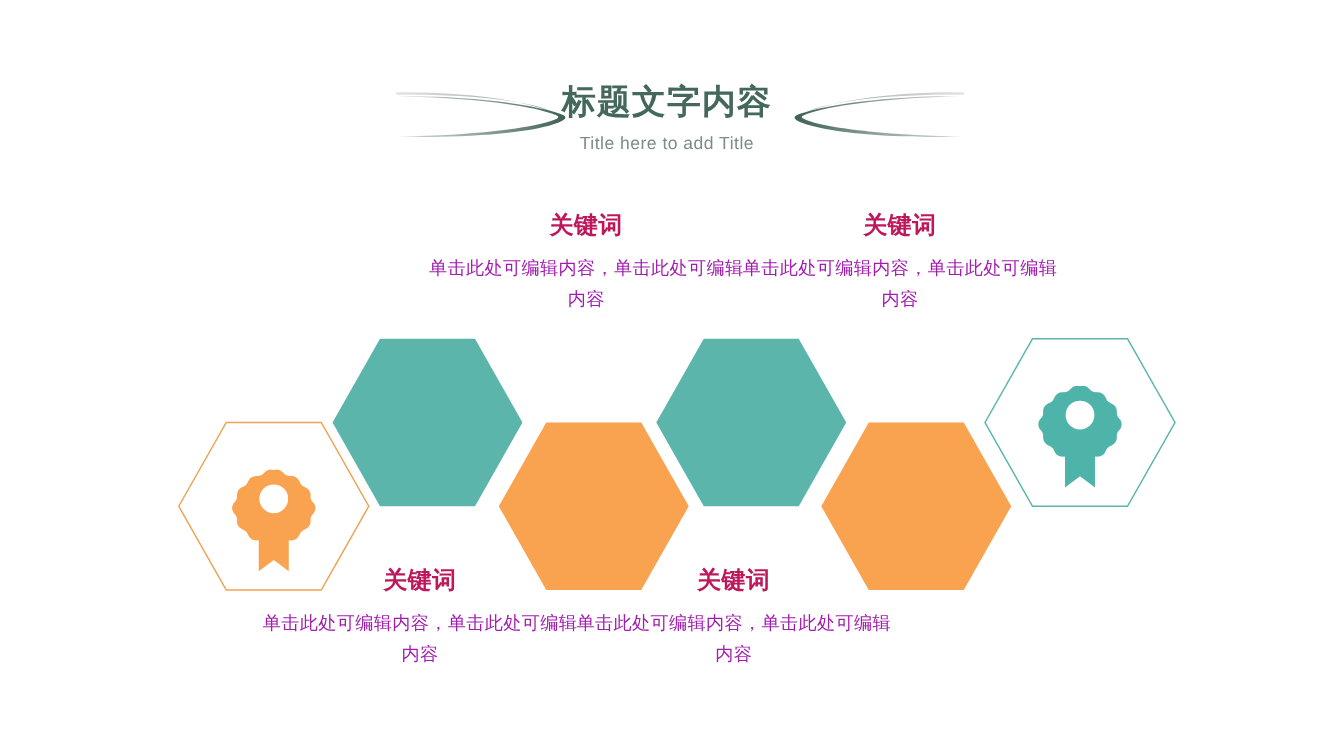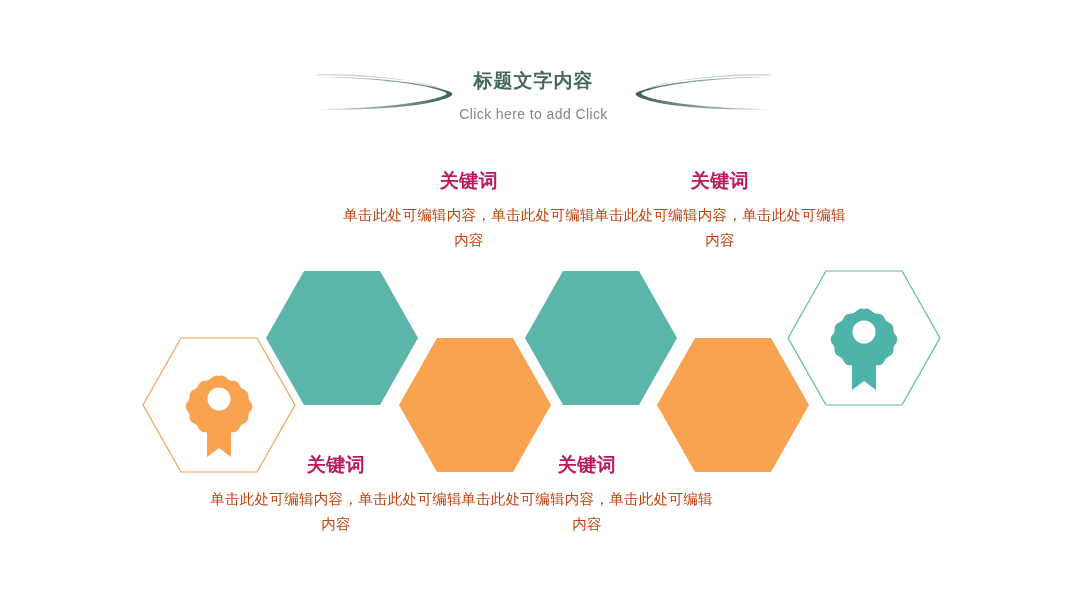--- a/index.html
+++ b/index.html
@@ -22,21 +22,21 @@
     top: 62px;
     width: 1067px;
     height: 80px;
   }
   #title-text {
     position: absolute;
     left: 0;
     top: 0;
     width: 1067px;
     text-align: center;
-    font-size: 19px;
+    font-size: 27px;
     font-weight: bold;
     color: #44685c;
     letter-spacing: 1px;
     line-height: 38px;
   }
   #subtitle-text {
     position: absolute;
     left: 0;
     top: 44px;
     width: 1067px;
@@ -72,21 +72,21 @@
   .tb-heading {
     font-size: 19px;
     font-weight: bold;
     color: #be185d;
     line-height: 26px;
     letter-spacing: 0.5px;
   }
   .tb-body {
     margin-top: 9px;
     font-size: 14.5px;
-    color: #c2410c;
+    color: #a21caf;
     line-height: 25px;
     letter-spacing: 0.3px;
   }
   #tb-top-1    { left: 339px; top: 168px; }
   #tb-top-2    { left: 590px; top: 168px; }
   #tb-bottom-1 { left: 206px; top: 452px; }
   #tb-bottom-2 { left: 457px; top: 452px; }
 </style>
 </head>
 <body>
@@ -125,21 +125,21 @@
         <stop offset="100%" stop-color="#53756a"></stop>
       </linearGradient>
     </defs>
     <path d="M144,6 C100,5 42,11 17,22 C36,12 92,7 142,8 Z" fill="url(#gradR2)"></path>
     <path d="M142,9 C90,8 34,15 12,23 C6,25 6,27 13,30
              C36,39 94,43 143,41 C92,41 34,35 17,28
              C12,26 12,25 18,23 C40,15 92,10 142,9 Z" fill="url(#gradR)"></path>
   </svg>
 
   <div id="title-text">标题文字内容</div>
-  <div id="subtitle-text">Click here to add Click</div>
+  <div id="subtitle-text">Title here to add Title</div>
 </div>
 
 <svg id="hex-diagram" viewBox="0 0 1067 600" xmlns="http://www.w3.org/2000/svg">
 
   <defs>
 
     <g id="hexshape">
       <polygon points="-76,0 -38,-67 38,-67 76,0 38,67 -38,67"></polygon>
     </g>
 

